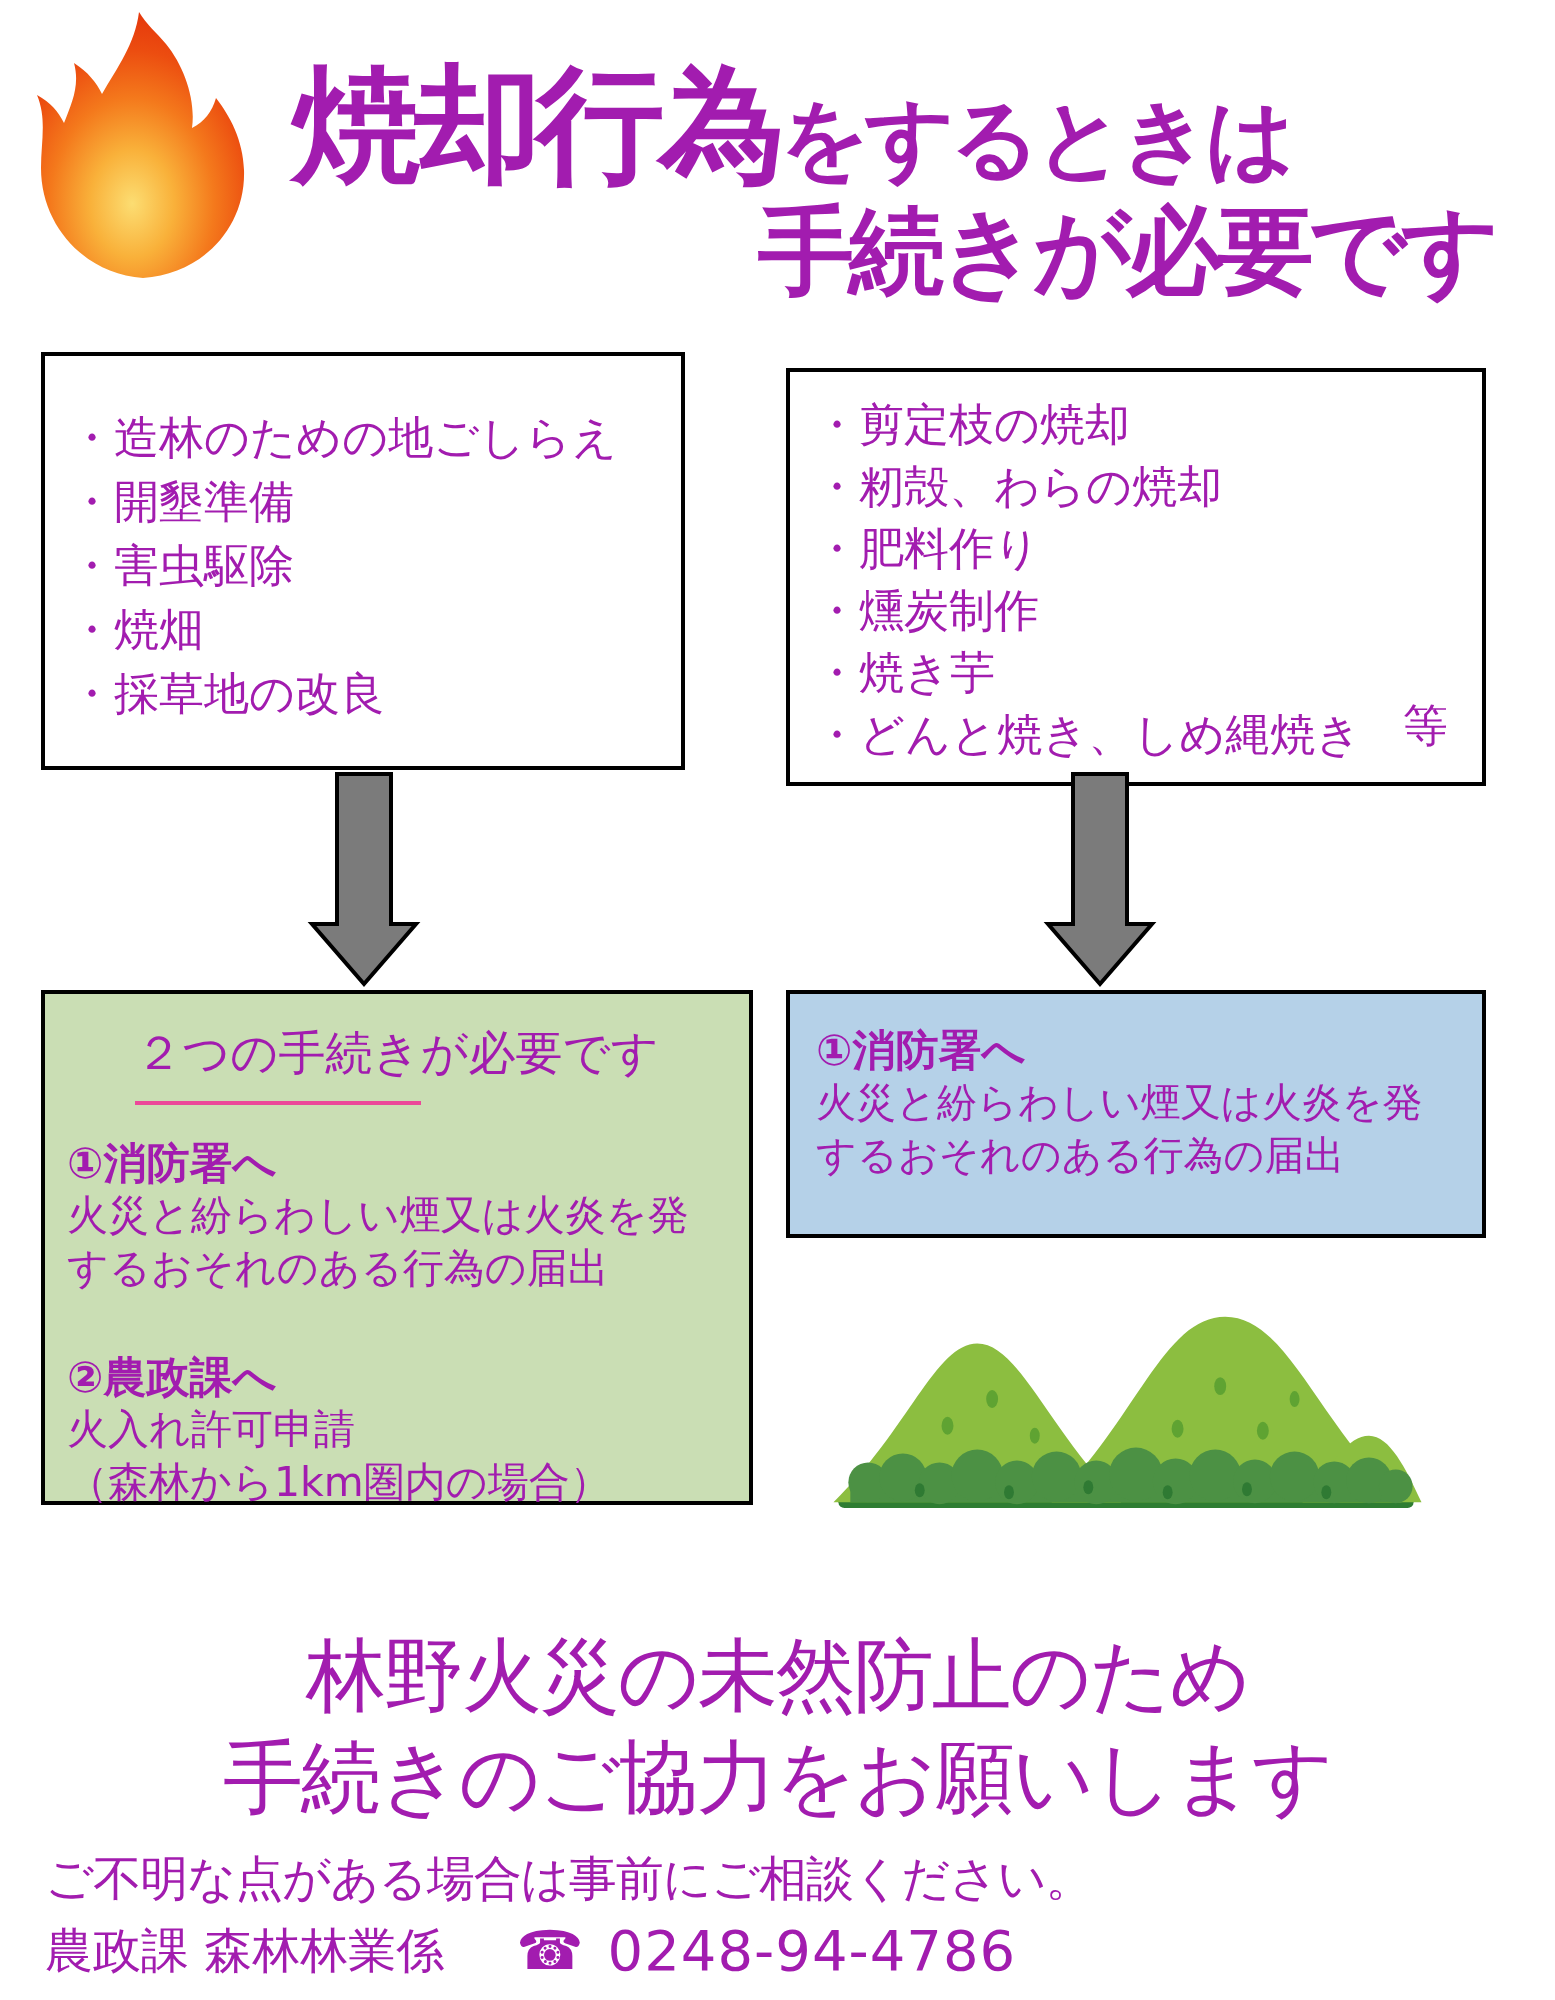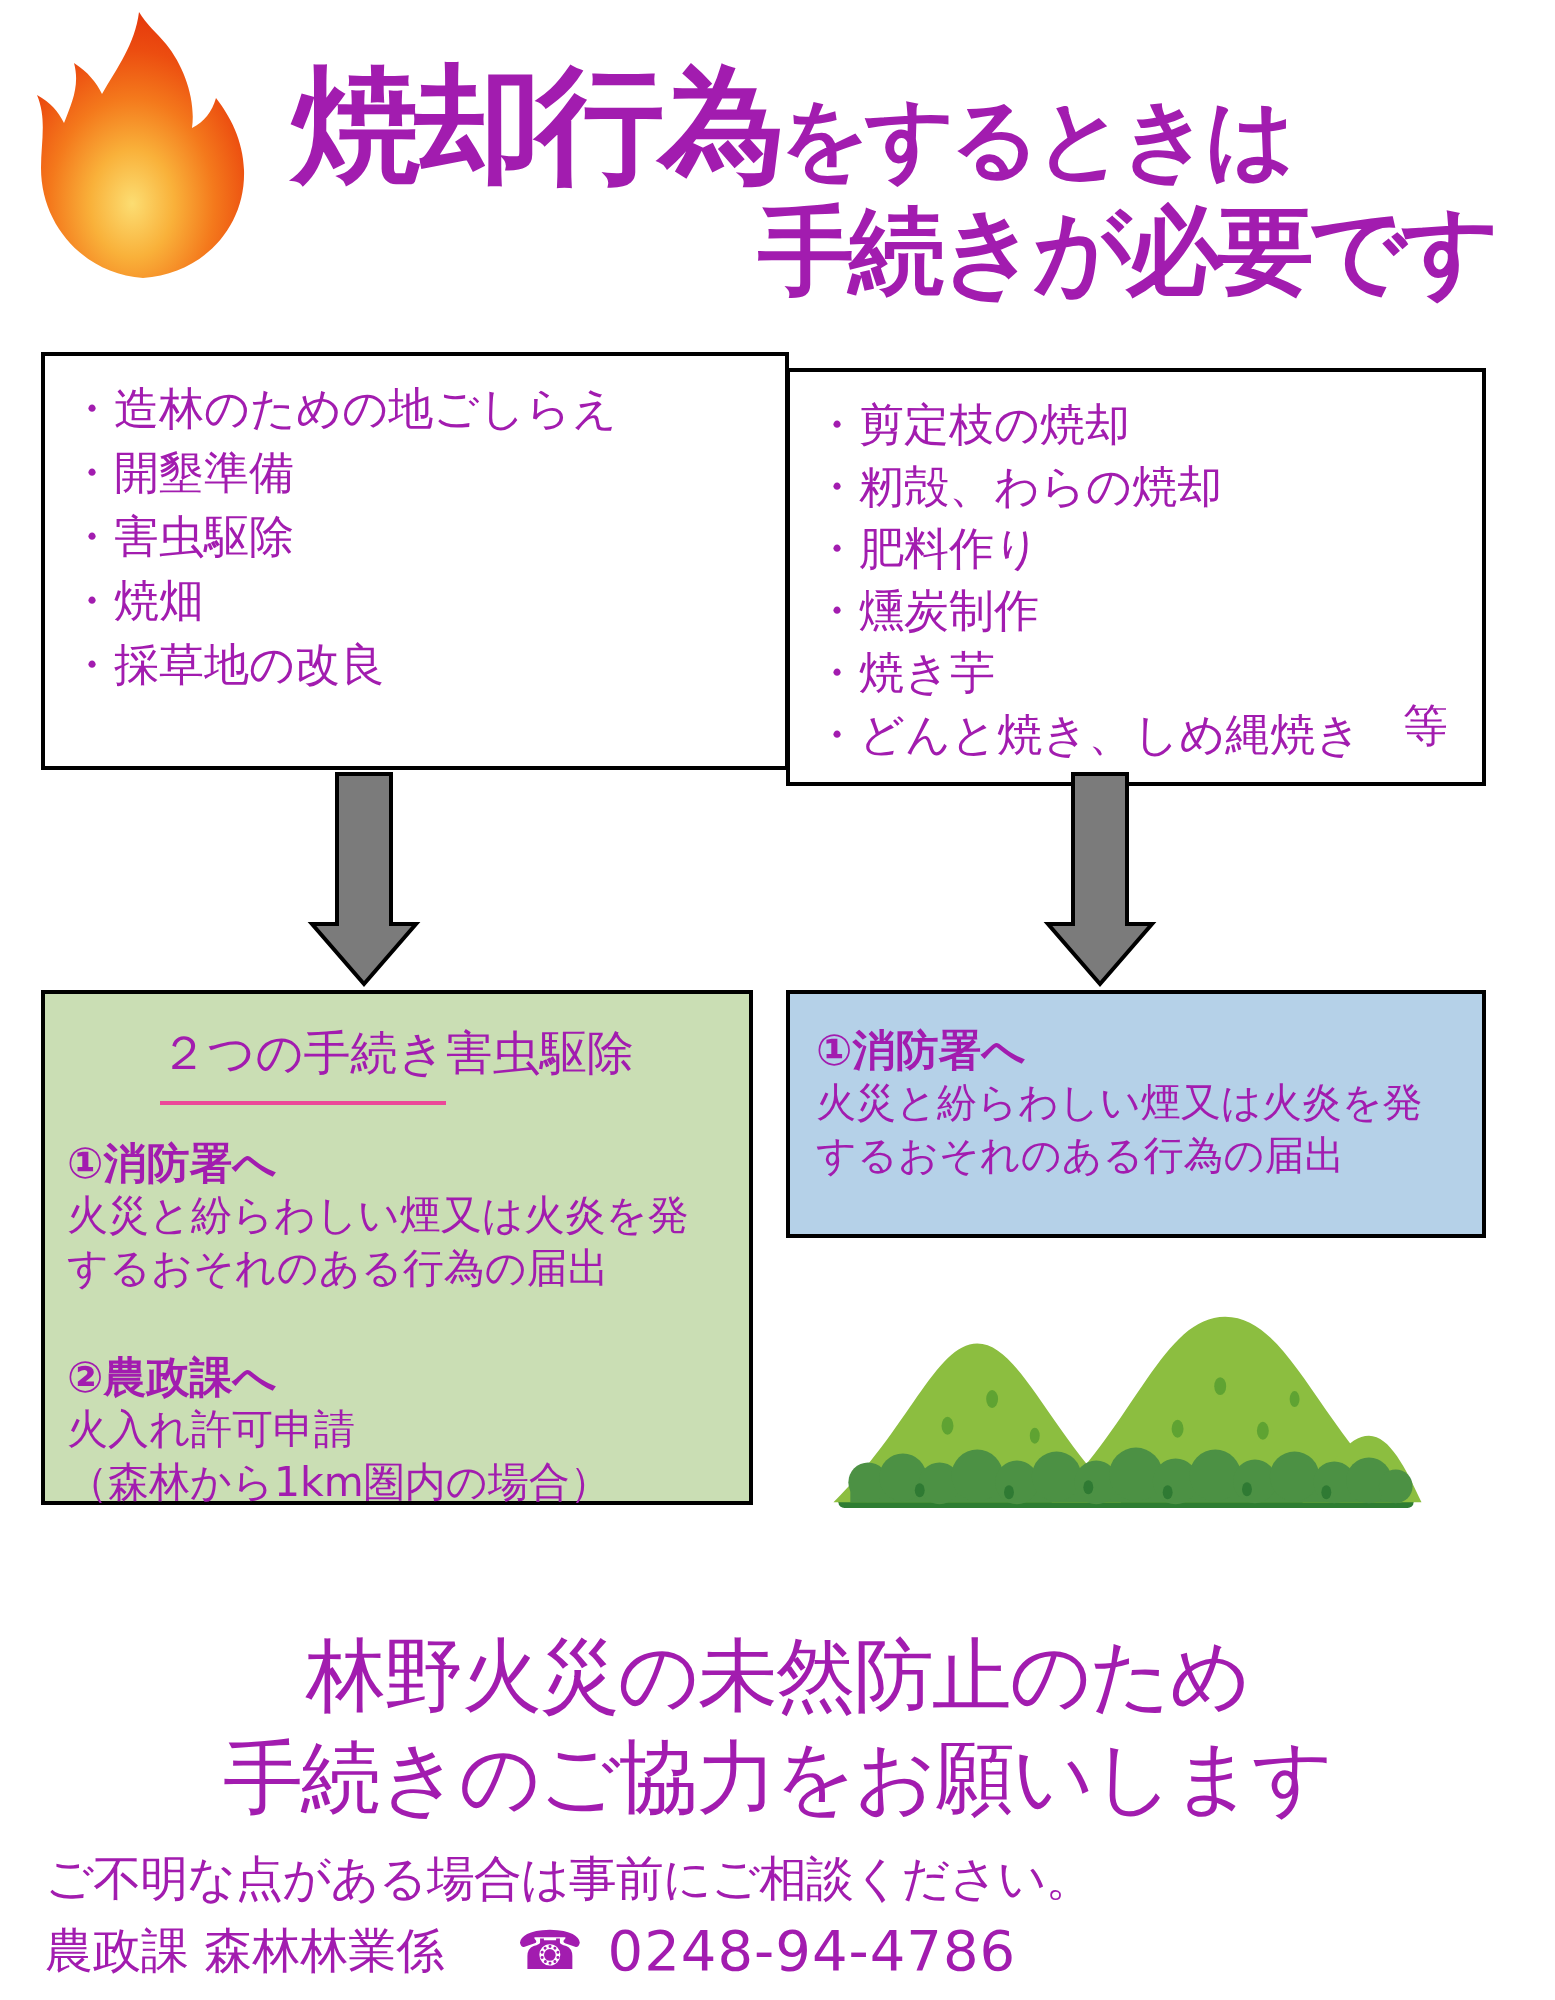--- a/index.html
+++ b/index.html
@@ -13,21 +13,21 @@
   .title-big{font-size:128px;letter-spacing:-6px;}
   .title-small{font-size:88px;letter-spacing:-5px;}
   .title-line2{
     position:absolute;left:0;right:60px;top:188px;text-align:right;
     font-weight:bold;font-size:96px;letter-spacing:-5px;white-space:nowrap;
   }
   
   .flame{position:absolute;left:22px;top:0px;width:242px;height:300px;}
   
   .wbox{position:absolute;background:#fff;border:4px solid #000;box-sizing:border-box;}
-  .wbox-left{left:41px;top:352px;width:748px;height:418px;padding:21px 24px 0 24px;}
+  .wbox-left{left:41px;top:352px;width:644px;height:418px;padding:50px 24px 0 24px;}
   .wbox-right{left:786px;top:368px;width:700px;height:418px;padding:22px 24px 0 24px;}
   .bullet-item{font-size:45px;line-height:64px;white-space:nowrap;}
   .wbox-right .bullet-item{line-height:62px;}
   .etc{position:absolute;right:34px;bottom:26px;font-size:45px;}
   
   .arrow{position:absolute;width:120px;height:216px;}
   .arrow-left{left:304px;top:772px;}
   .arrow-right{left:1040px;top:772px;}
   
   .gbox{
@@ -110,21 +110,21 @@
 
   <svg class="arrow arrow-left" viewBox="0 0 120 216" aria-hidden="true">
     <polygon points="33,2 87,2 87,152 112,152 60,212 8,152 33,152" fill="#7b7b7b" stroke="#000" stroke-width="4" stroke-linejoin="miter"></polygon>
   </svg>
   <svg class="arrow arrow-right" viewBox="0 0 120 216" aria-hidden="true">
     <polygon points="33,2 87,2 87,152 112,152 60,212 8,152 33,152" fill="#7b7b7b" stroke="#000" stroke-width="4" stroke-linejoin="miter"></polygon>
   </svg>
 
   <div class="gbox">
     <div class="gbox-heading">
-      <span class="u">２つの手続き</span><span>害虫駆除</span>
+      <span class="u">２つの手続き</span><span>が必要です</span>
     </div>
     <div class="step-title step1-title">①消防署へ</div>
     <div class="step-body">火災と紛らわしい煙又は火炎を発するおそれのある行為の届出</div>
     <div class="step-title step2-title">②農政課へ</div>
     <div class="step-body">火入れ許可申請</div>
     <div class="step-body">（森林から1km圏内の場合）</div>
   </div>
 
   <div class="bbox">
     <div class="step-title">①消防署へ</div>

